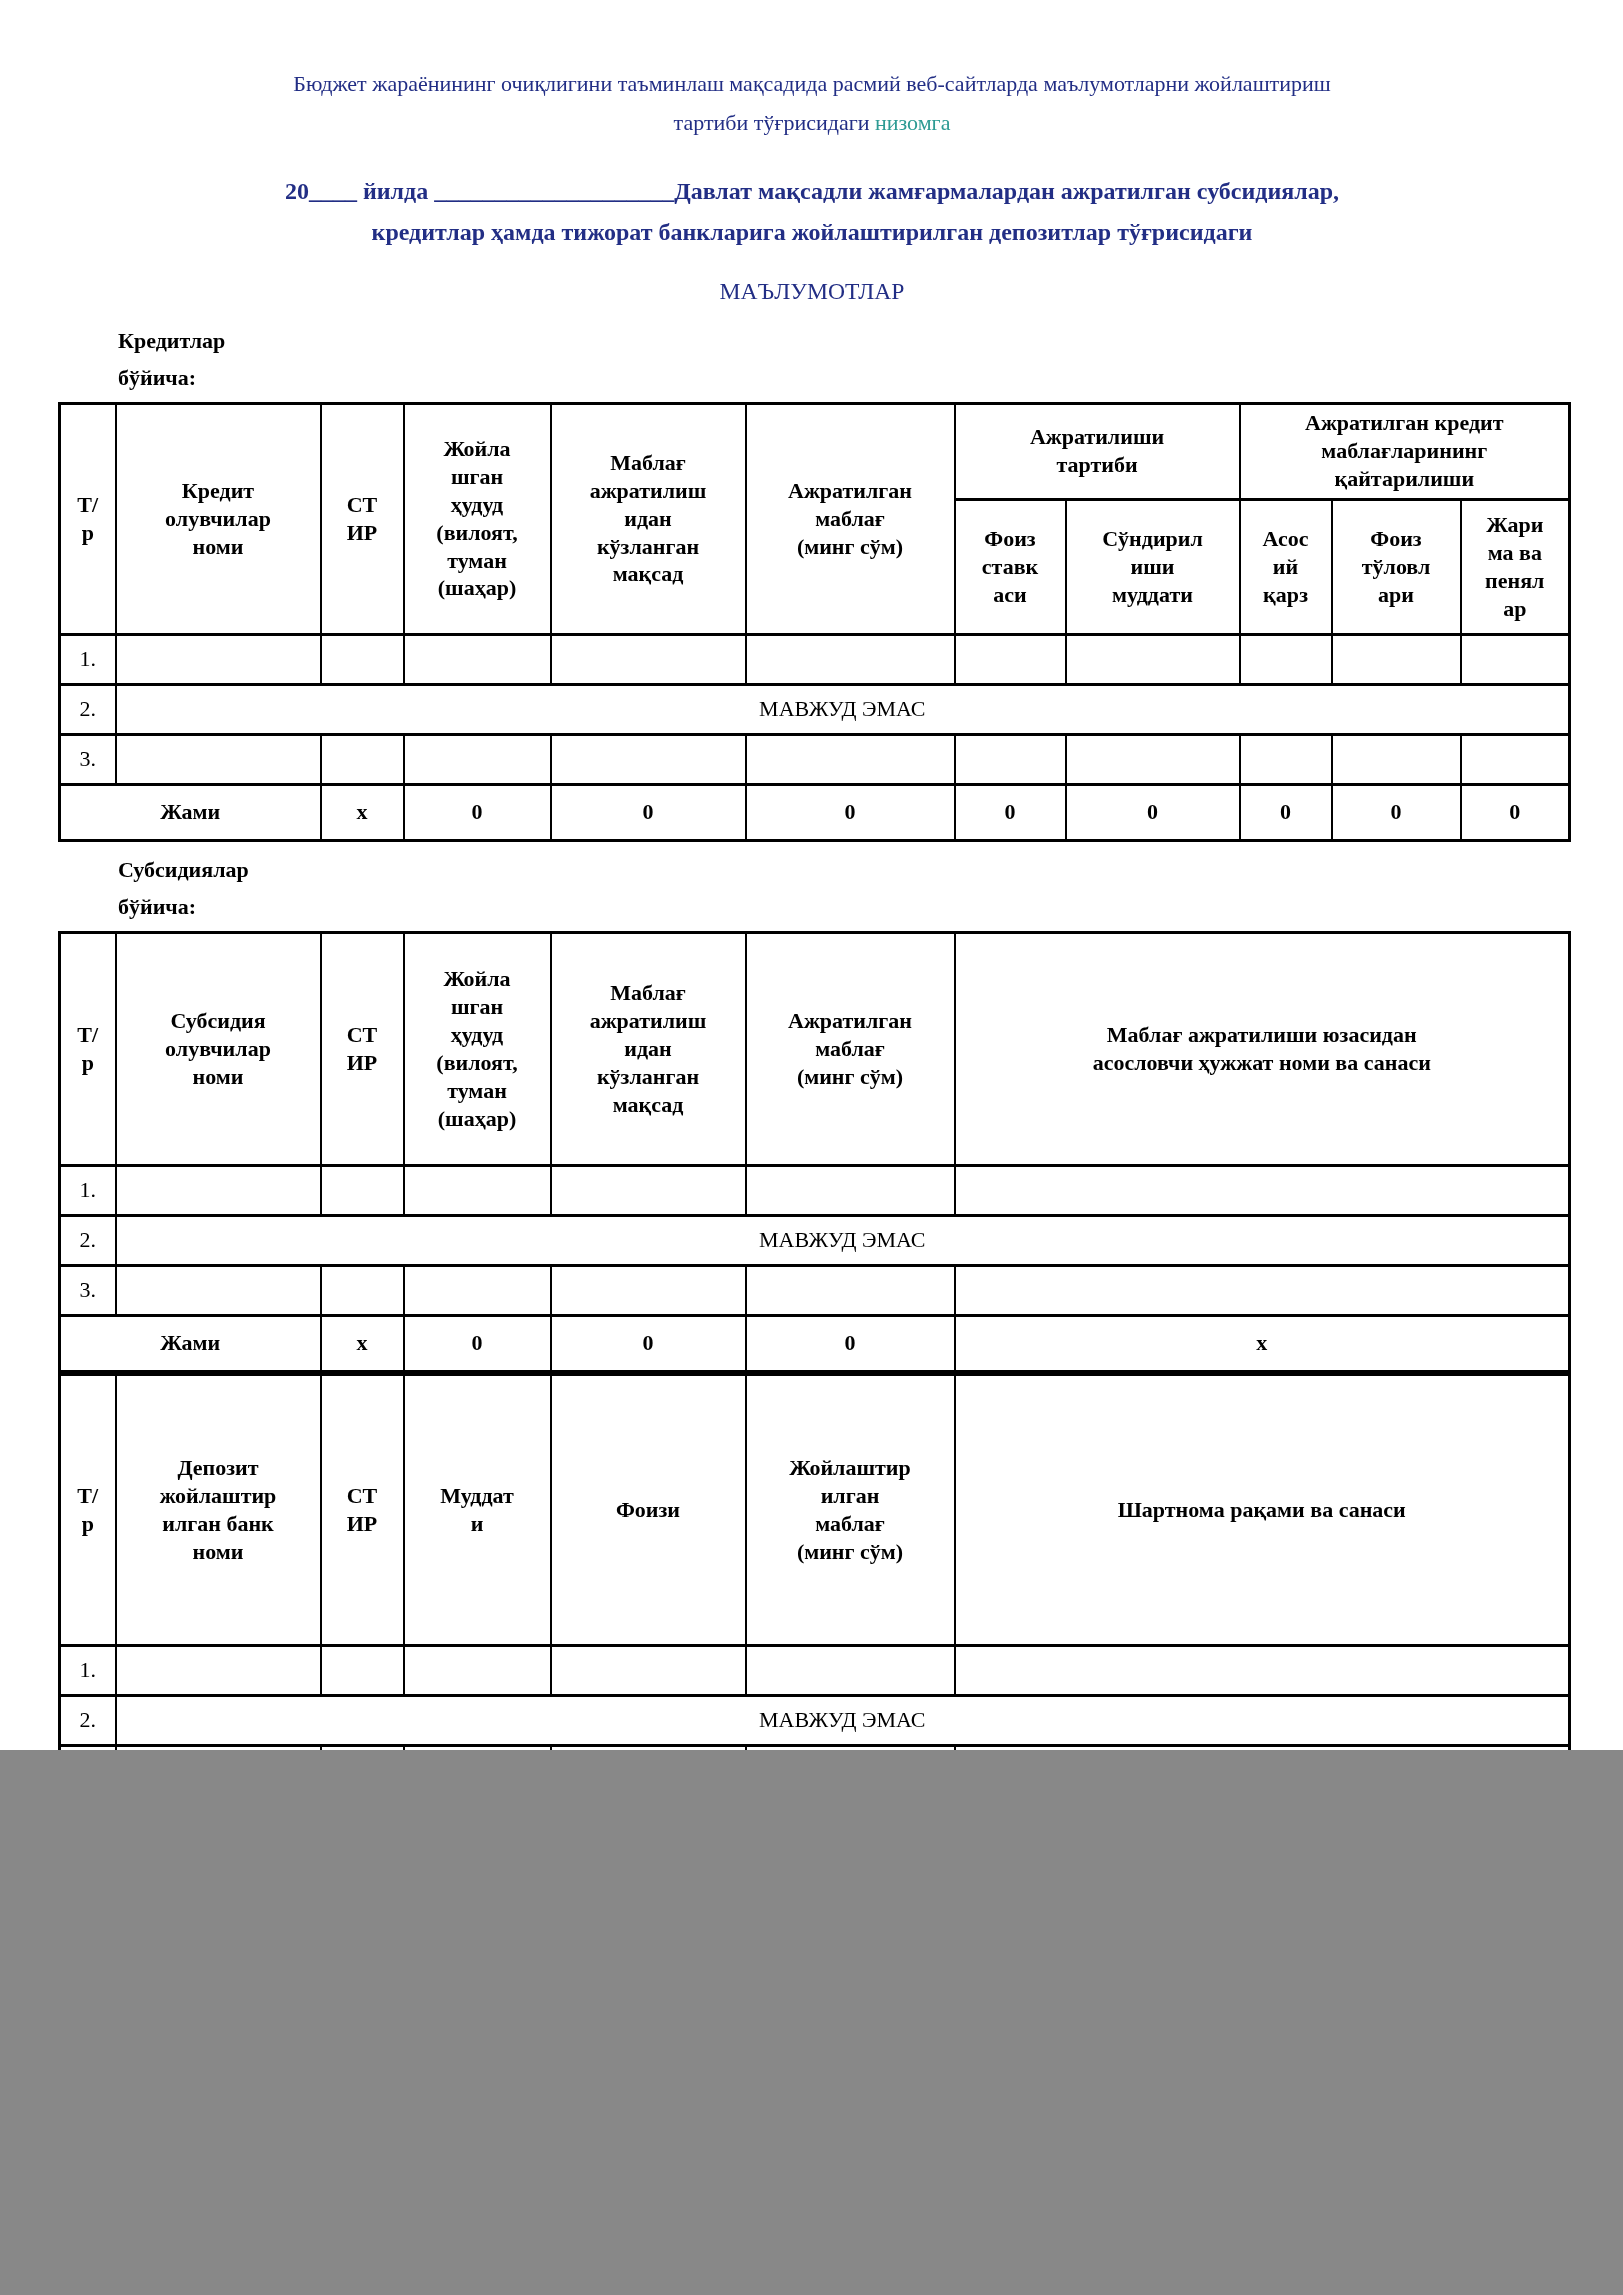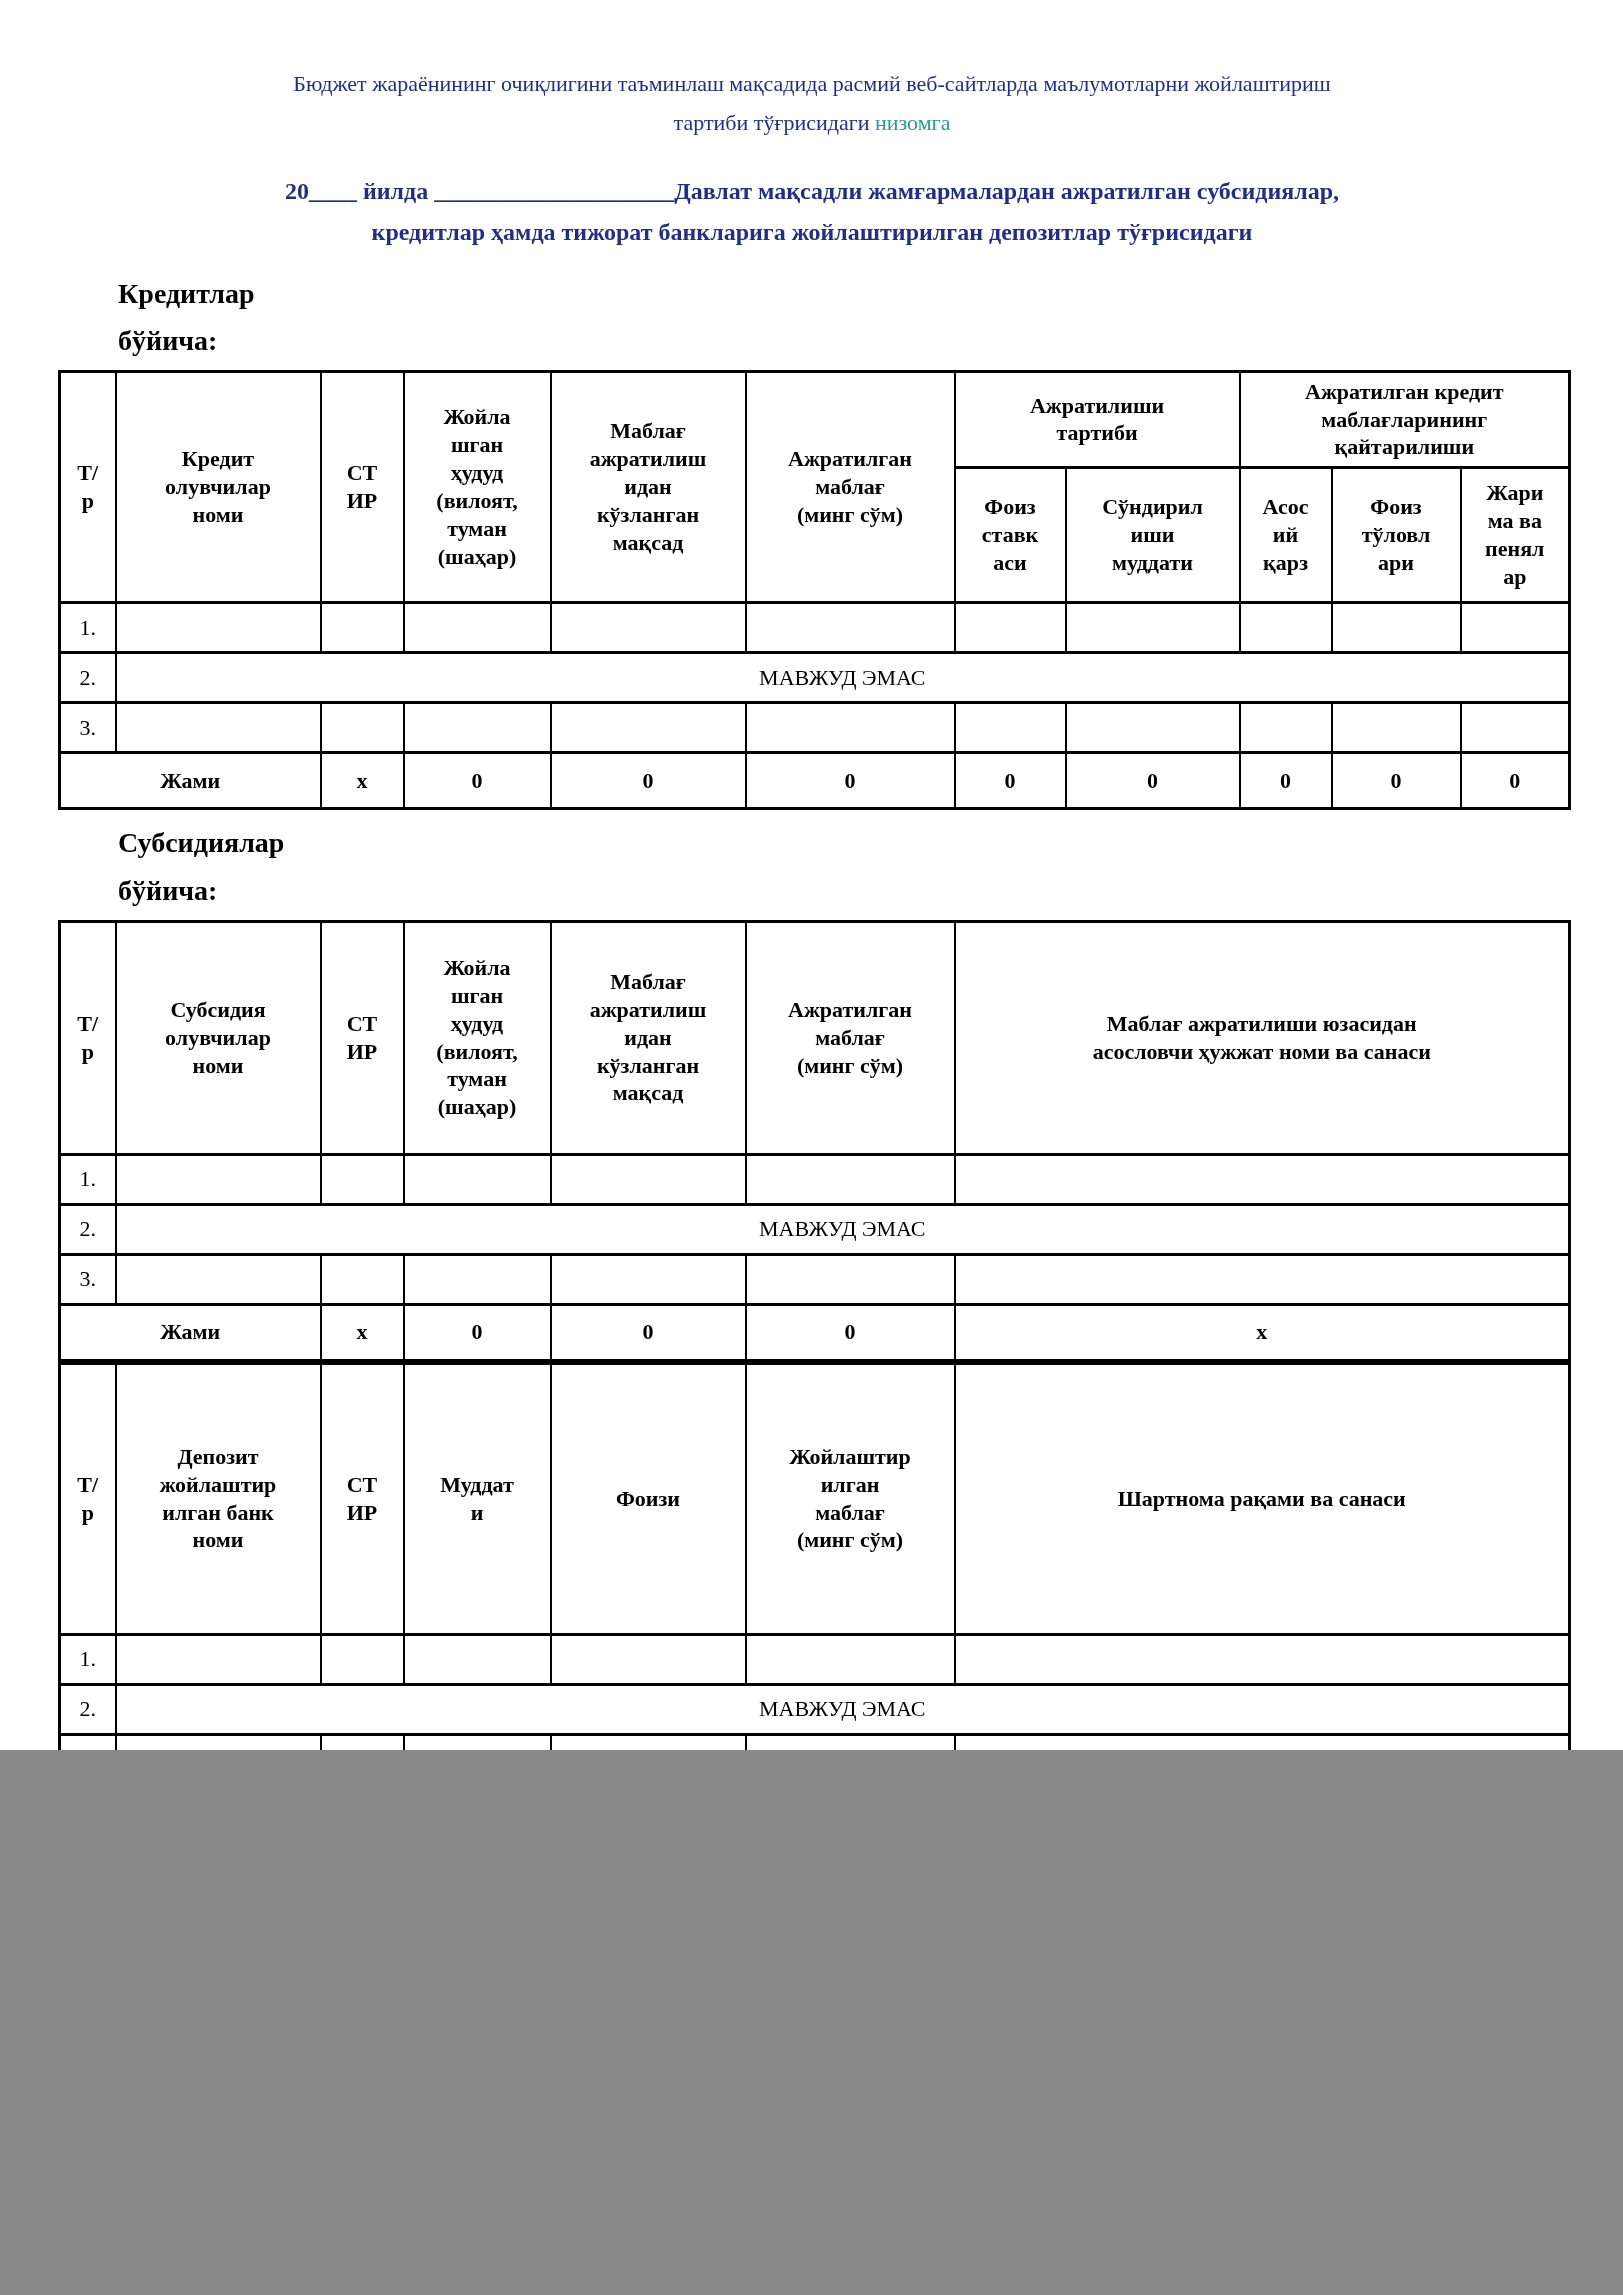--- a/index.html
+++ b/index.html
@@ -40,21 +40,21 @@
     white-space: pre-line;
   }
   .subtitle {
     margin-top: 25px;
     text-align: center;
     font-size: 23.6px;
     color: #222e85;
   }
   .section-label {
     margin: 17px 0 5.2px 60px;
-    font-size: 28px;
+    font-size: 22px;
     font-weight: bold;
     line-height: 1.7;
     white-space: pre-line;
   }
   .section-label.second { margin-top: 9.2px; }
   .section-label.third  { margin-top: 65px; }
   table.doc {
     border-collapse: collapse;
     table-layout: fixed;
     width: 1509px;
@@ -89,20 +89,21 @@
 
 <div class="page">
 
   <p class="intro"><span>Бюджет жараёнининг очиқлигини таъминлаш мақсадида расмий веб-сайтларда маълумотларни жойлаштириш
 тартиби тўғрисидаги </span><span class="teal">низомга</span></p>
 
 
   <div class="doc-title">20____ йилда ____________________Давлат мақсадли жамғармалардан ажратилган субсидиялар,
 кредитлар ҳамда тижорат банкларига жойлаштирилган депозитлар тўғрисидаги</div>
 
+  <div class="subtitle">МАЪЛУМОТЛАР</div>
 
   <div class="section-label">Кредитлар
 бўйича:</div>
 
   <table class="doc">
     <colgroup>
       <col style="width:56px">
         <col style="width:205px">
         <col style="width:83px">
       <col style="width:147px">

